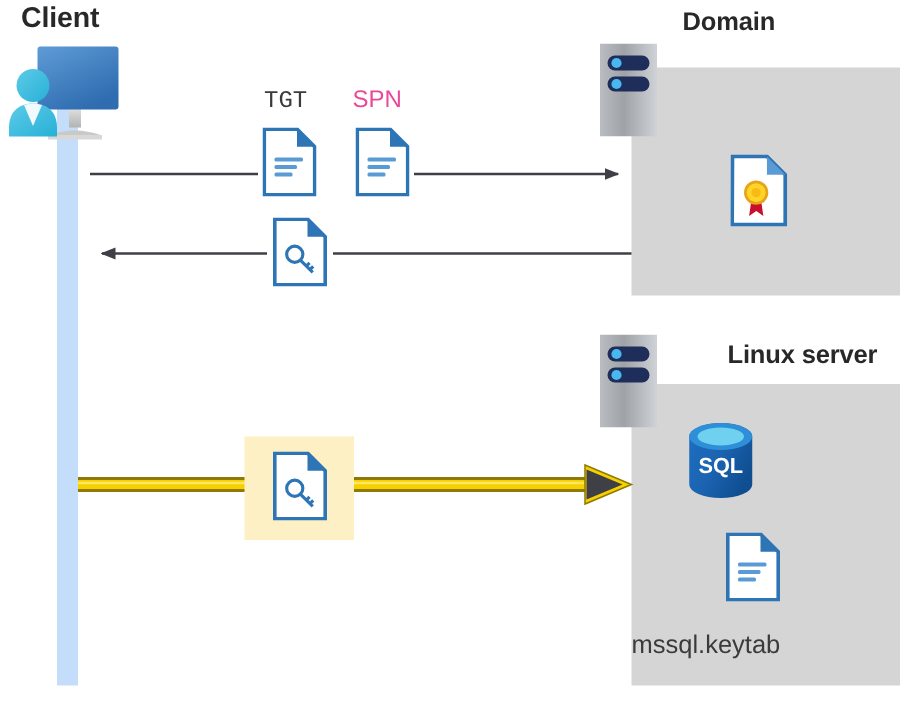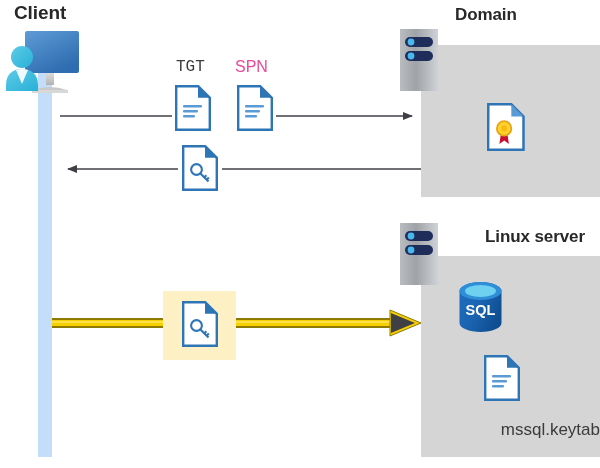--- a/index.html
+++ b/index.html
@@ -55,21 +55,21 @@
     font-size: 17px;
     line-height: 22px;
     margin-left: 32px;
   }
   .tgt-caption { left: 176px; top: 58px; font-size: 16px; color: #3b3b3b; font-family: Liberation Mono, monospace; }
   .spn-caption { left: 235px; top: 58px; font-size: 16px; color: #ec4899; }
   .keytab-caption {
     left: 421px;
     top: 420px;
     width: 179px;
-    text-align: right;
+    text-align: left;
     font-size: 17px;
     color: #3b3b3b;
   }
 
   
   .panel {
     background: #d5d5d5;
   }
   .panel-dc   { left: 421px; top: 45px;  width: 179px; height: 152px; }
   .panel-lnx  { left: 421px; top: 256px; width: 179px; height: 201px; }

